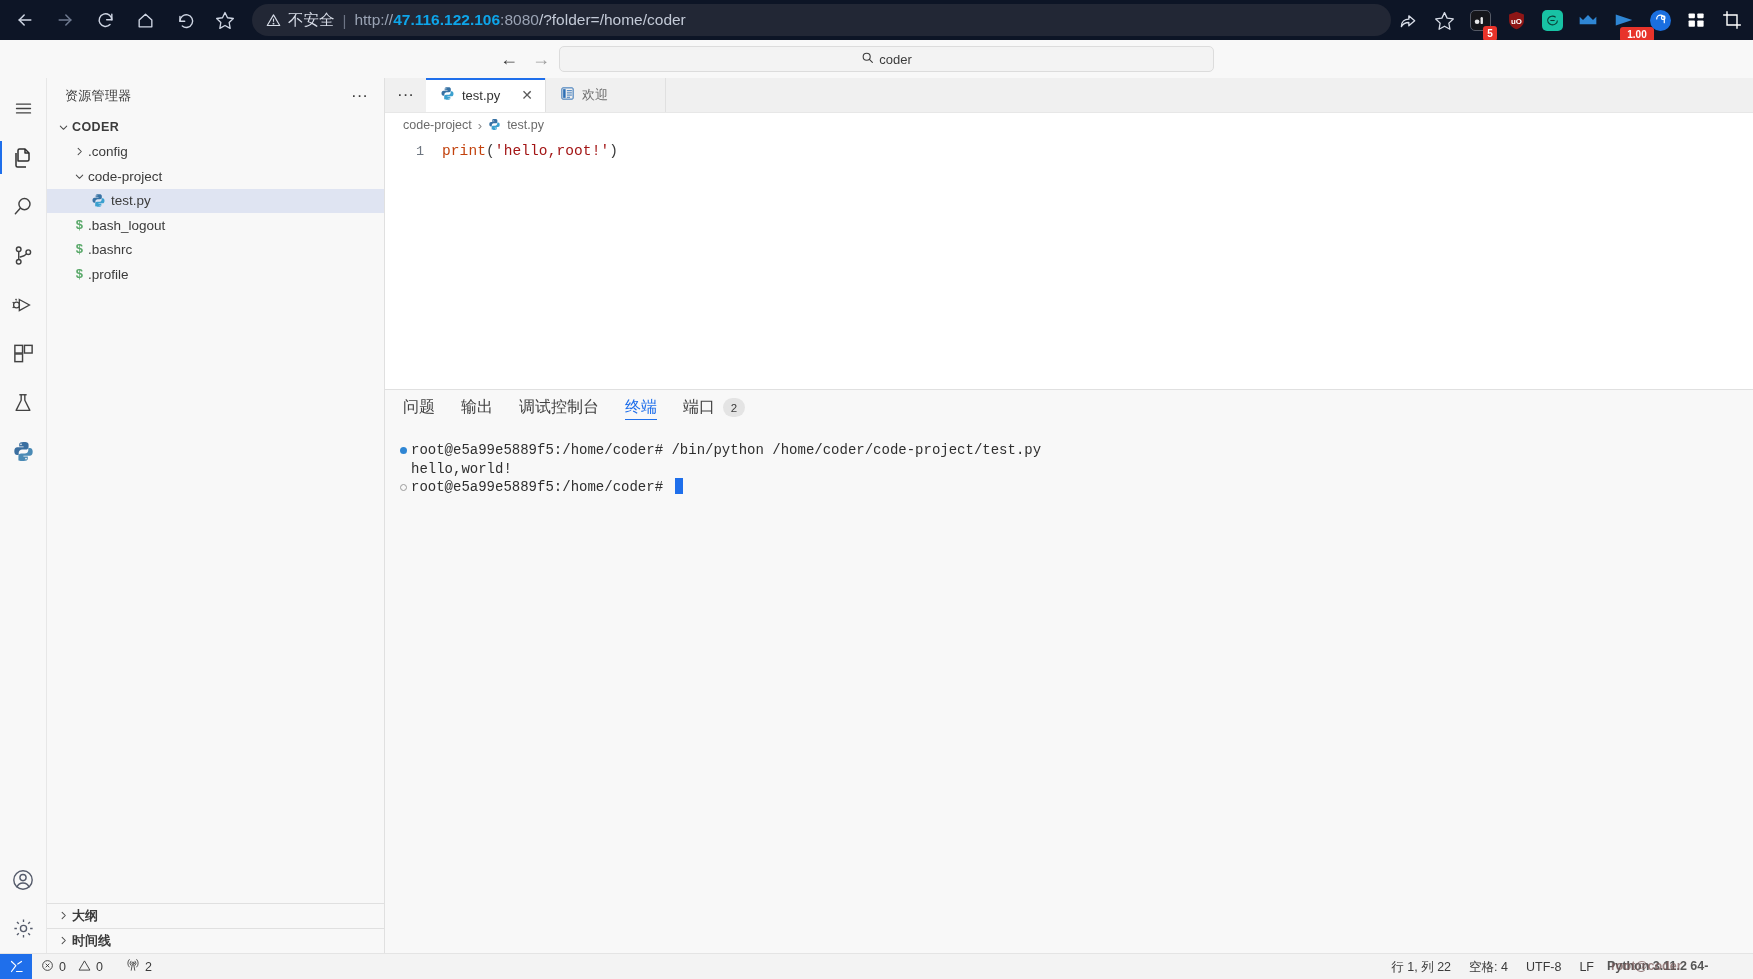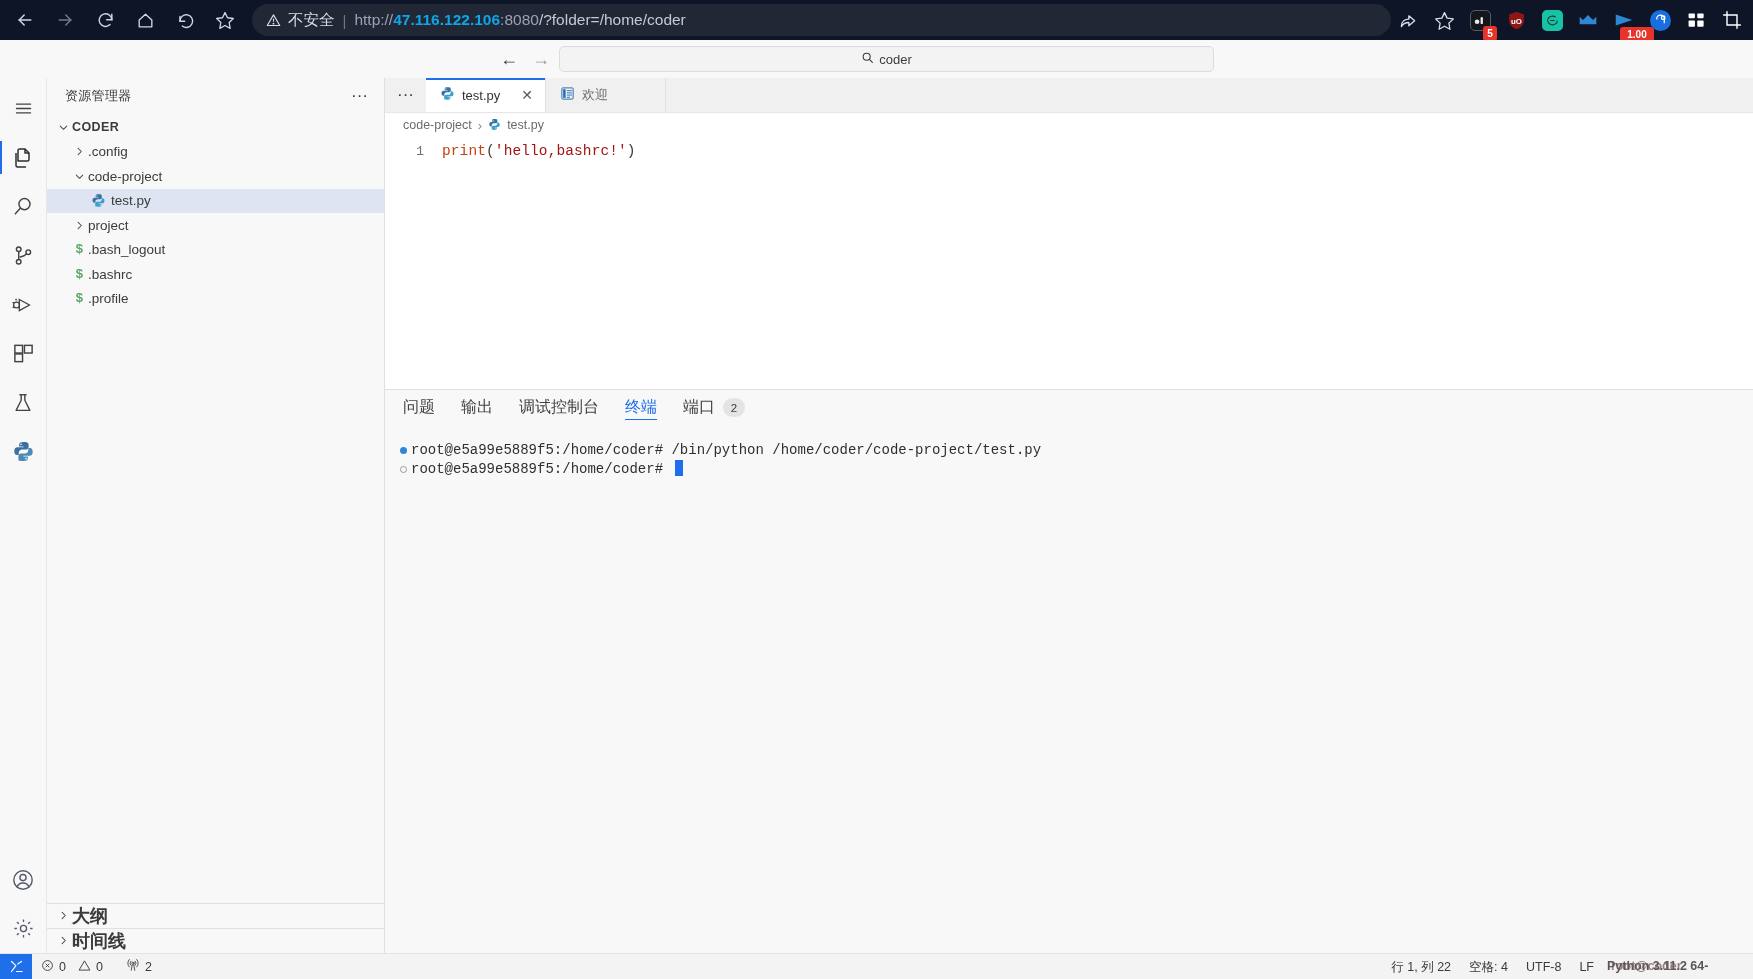--- a/index.html
+++ b/index.html
@@ -136,21 +136,21 @@
   .chev {
     width: 17px; display: flex; align-items: center; justify-content: center;
     color: #4a4a4a; font-size: 11px;
   }
   .chev svg { display:block; }
   .f-icon { width: 20px; display:flex; align-items:center; justify-content:center; margin-right:3px;}
   .sh-dollar { color: #59a869; font-weight: 700; font-size: 13px; font-family:"Liberation Mono", monospace;}
   .sb-bottom { border-top: 1px solid #e0e0e0; }
   .sb-section {
     height: 24.5px; display:flex; align-items:center;
-    font-size: 18px; font-weight: 700; color: #3b3b3b;
+    font-size: 13px; font-weight: 700; color: #3b3b3b;
     border-bottom: 1px solid #e0e0e0;
   }
 
   
   .editor-area { flex: 1; display: flex; flex-direction: column; min-width: 0; background:#fff; }
   .tabs-row {
     height: 35px; background: #f0f0f0;
     display: flex; align-items: stretch;
     border-bottom: 1px solid #e7e7e7;
   }
@@ -516,28 +516,20 @@
         <div class="tree-row selected" style="padding-left:41px">
           <span class="f-icon">
             <svg width="15" height="15" viewBox="0 0 24 24">
                 <path d="M11.9 2c-2.6 0-4.4.7-4.4 2.6v2.2h4.6v.8H5.6c-2 0-3.2 1.5-3.2 4.1 0 2.5 1 4 3 4h1.6v-2.3c0-2 1.7-3.5 3.6-3.5h3.9c1.6 0 2.8-1.2 2.8-2.7V4.6C17.3 3 15.9 2 13.8 2zM9.4 3.6c.5 0 .9.4.9.9s-.4.9-.9.9-.9-.4-.9-.9.4-.9.9-.9z" fill="#3772a4"></path>
                 <path d="M12.1 22c2.6 0 4.4-.7 4.4-2.6v-2.2h-4.6v-.8h6.5c2 0 3.2-1.5 3.2-4.1 0-2.5-1-4-3-4h-1.6v2.3c0 2-1.7 3.5-3.6 3.5H9.5c-1.6 0-2.8 1.2-2.8 2.7v4.6C6.7 21 8.1 22 10.2 22zm2.5-1.6c-.5 0-.9-.4-.9-.9s.4-.9.9-.9.9.4.9.9-.4.9-.9.9z" fill="#3aa0cf"></path>
               </svg>
           </span>
           <span>test.py</span>
         </div>
 
-        <div class="tree-row" style="padding-left:24px">
-          <span class="chev">
-            <svg width="11" height="11" viewBox="0 0 24 24" fill="none" stroke="#4a4a4a" stroke-width="2.2" stroke-linecap="round" stroke-linejoin="round">
-                <polyline points="9 5 16 12 9 19"></polyline>
-              </svg>
-          </span>
-          <span>project</span>
-        </div>
 
         <div class="tree-row" style="padding-left:24px">
           <span class="chev sh-dollar">$</span>
           <span>.bash_logout</span>
         </div>
 
         <div class="tree-row" style="padding-left:24px">
           <span class="chev sh-dollar">$</span>
           <span>.bashrc</span>
         </div>
@@ -607,21 +599,21 @@
               <path d="M11.9 2c-2.6 0-4.4.7-4.4 2.6v2.2h4.6v.8H5.6c-2 0-3.2 1.5-3.2 4.1 0 2.5 1 4 3 4h1.6v-2.3c0-2 1.7-3.5 3.6-3.5h3.9c1.6 0 2.8-1.2 2.8-2.7V4.6C17.3 3 15.9 2 13.8 2zM9.4 3.6c.5 0 .9.4.9.9s-.4.9-.9.9-.9-.4-.9-.9.4-.9.9-.9z" fill="#3772a4"></path>
               <path d="M12.1 22c2.6 0 4.4-.7 4.4-2.6v-2.2h-4.6v-.8h6.5c2 0 3.2-1.5 3.2-4.1 0-2.5-1-4-3-4h-1.6v2.3c0 2-1.7 3.5-3.6 3.5H9.5c-1.6 0-2.8 1.2-2.8 2.7v4.6C6.7 21 8.1 22 10.2 22zm2.5-1.6c-.5 0-.9-.4-.9-.9s.4-.9.9-.9.9.4.9.9-.4.9-.9.9z" fill="#3aa0cf"></path>
             </svg>
         </span>
         <span>test.py</span>
       </div>
 
       <div class="code-view">
         <div class="code-line">
           <span class="ln">1</span>
-          <span class="code-text"><span class="tok-fn">print</span><span class="tok-paren">(</span><span class="tok-str">'hello,bashrc!'</span><span class="tok-paren">)</span></span>
+          <span class="code-text"><span class="tok-fn">print</span><span class="tok-paren">(</span><span class="tok-str">'hello,root!'</span><span class="tok-paren">)</span></span>
         </div>
       </div>
 
       <div class="panel">
         <div class="panel-tabs">
           <div class="ptab">
               <span>问题</span>
             </div>
           <div class="ptab">
               <span>输出</span>
@@ -639,20 +631,24 @@
         </div>
 
         <div class="terminal">
           <div class="term-line">
             <span class="term-dot">
                 <span class="dot-filled"></span>
               </span>
             <span><span>root@e5a99e5889f5:/home/coder# </span><span>/bin/python /home/coder/code-project/test.py</span></span>
           </div>
           <div class="term-line">
+            <span class="term-dot"></span>
+            <span>hello,world!</span>
+          </div>
+          <div class="term-line">
             <span class="term-dot">
                 <span class="dot-hollow"></span>
               </span>
             <span><span>root@e5a99e5889f5:/home/coder# </span><span class="cursor-block"></span></span>
           </div>
         </div>
       </div>
     </div>
   </div>
 

